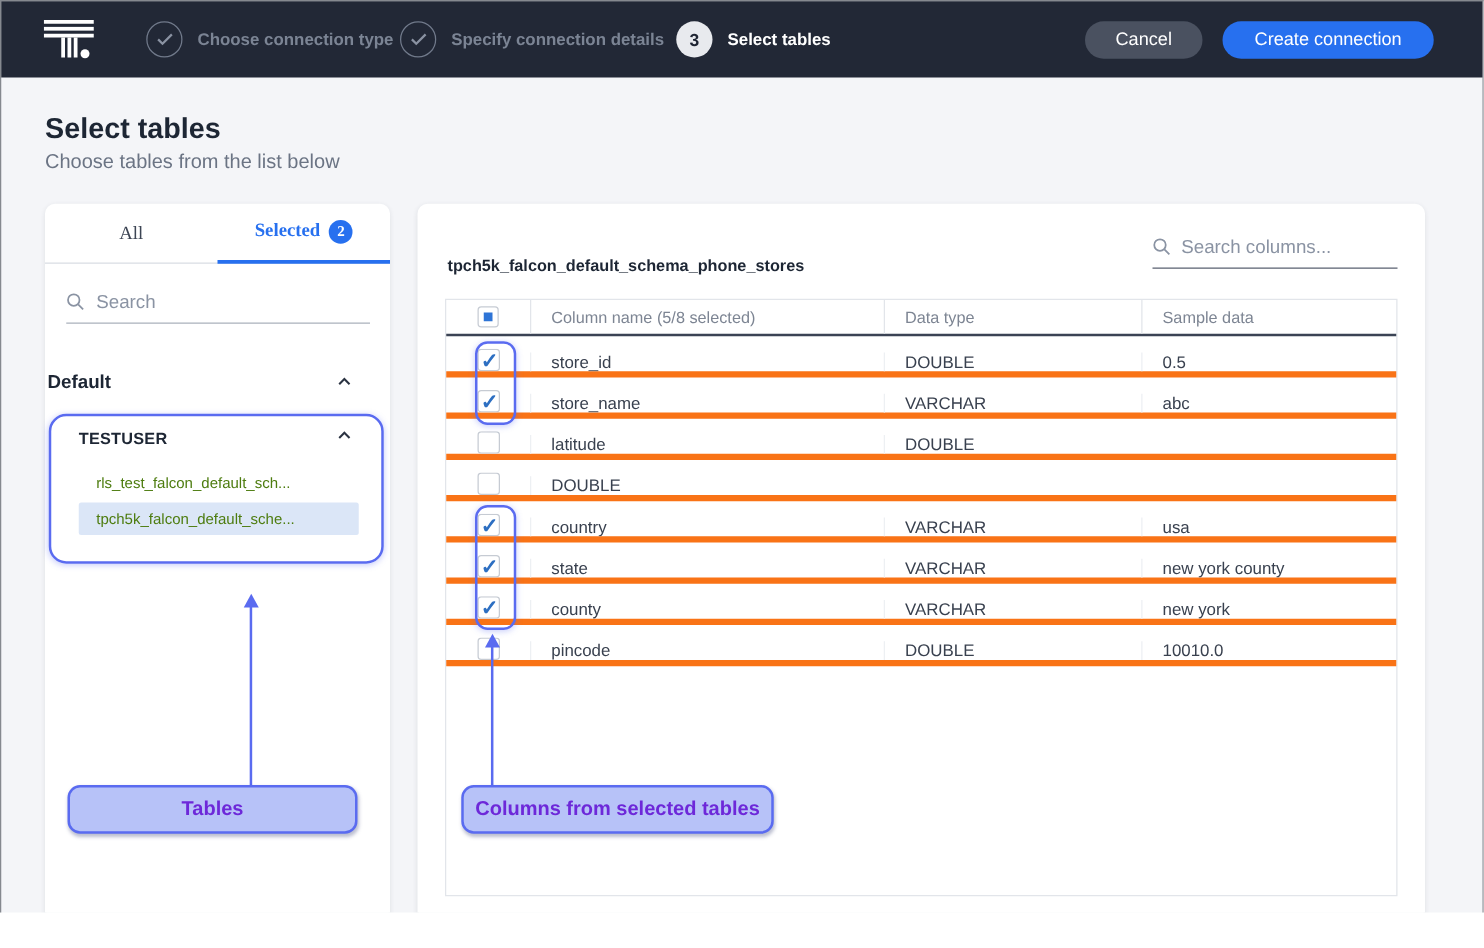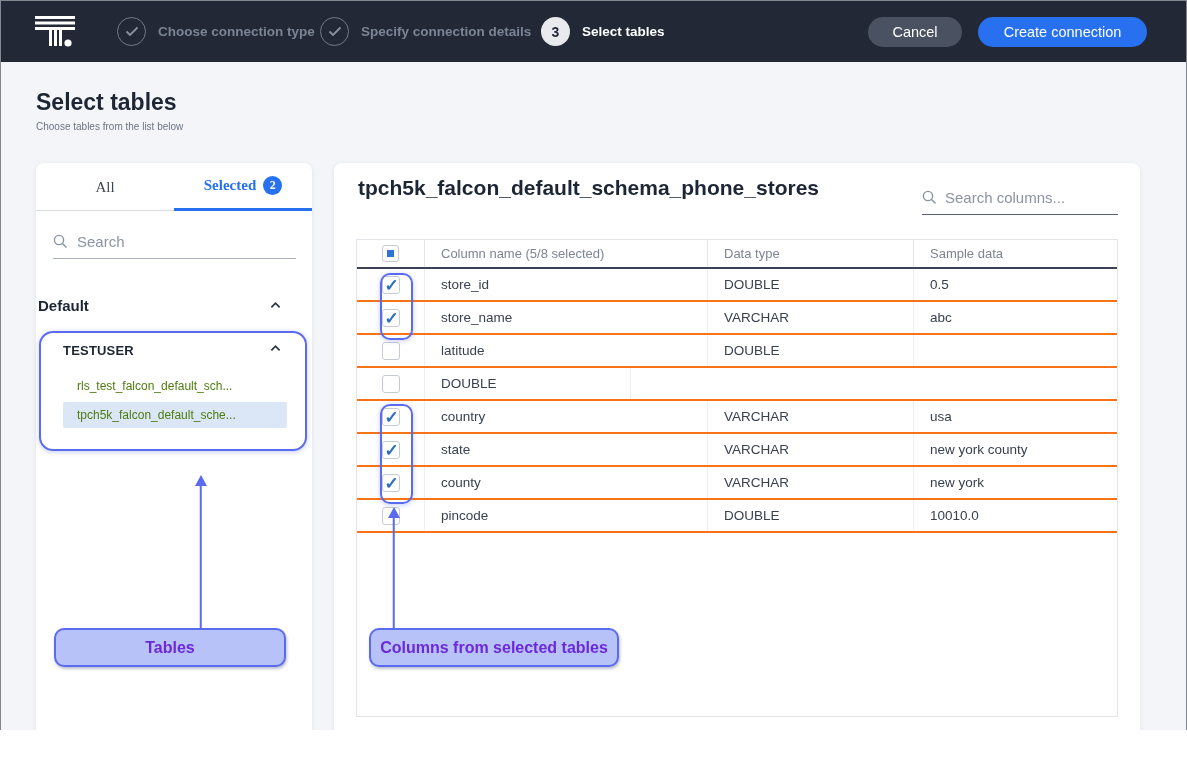--- a/index.html
+++ b/index.html
@@ -16,21 +16,21 @@
   .step-circle svg { display:block; }
   .step-label { font-size:13.5px; font-weight:600; color:#7b8494; }
   .step.active .step-circle { background:#e8eaee; border:none; color:#1f2533; font-weight:700; font-size:14px; }
   .step.active .step-label { color:#ffffff; font-weight:700; }
   .btn { position:absolute; top:16px; height:30px; border:none; border-radius:16px; font-family:"Liberation Sans",sans-serif; font-size:14.5px; color:#fff; cursor:pointer; }
   .btn-cancel { left:867px; width:94px; background:#4a5160; }
   .btn-create { left:977px; width:169px; background:#2770ef; }
 
   
   .page-title { position:absolute; left:35px; top:88px; font-size:23px; font-weight:700; color:#1d2634; }
-  .page-subtitle { position:absolute; left:35px; top:120px; font-size:10px; color:#6b7484; }
+  .page-subtitle { position:absolute; left:35px; top:120px; font-size:16px; color:#6b7484; }
 
   
   .card { position:absolute; background:#fff; border-radius:8px; box-shadow:0 1px 4px rgba(40,50,70,.10); }
   .sidebar { left:35px; top:162px; width:276px; height:577px; }
   .mainpanel { left:333px; top:162px; width:806px; height:577px; }
 
   
   .tabs { position:absolute; left:0; top:0; width:100%; height:48px; border-bottom:1px solid #d9dde3;font-family:Liberation Serif, serif; }
   .tab { position:absolute; top:0; width:138px; height:48px; display:flex; align-items:center; justify-content:center; gap:7px; font-size:15px; cursor:pointer; }
   .tab-all { left:0; color:#3d4554; }
@@ -50,28 +50,28 @@
 
   
   .callout { position:absolute; height:39px; background:#b7c2f8; border:2px solid #5a6bf0; border-radius:10px; box-shadow:1px 2px 3px rgba(60,70,120,.35); display:flex; align-items:center; justify-content:center; font-size:16px; color:#6d28d9; pointer-events:none;font-weight:bold; }
   .callout-tables { left:53px; top:627px; width:232px; }
   .callout-cols { left:35px; top:465px; width:250px; }  
   .arrow { position:absolute; pointer-events:none; }
   .arrow .line { position:absolute; width:2.5px; background:#5a6bf0; left:50%; transform:translateX(-50%); }
   .arrow .head { position:absolute; left:50%; transform:translateX(-50%); width:0; height:0; border-left:6px solid transparent; border-right:6px solid transparent; border-bottom:11px solid #5a6bf0; }
 
   
-  .table-title { position:absolute; left:24px; top:13px; font-size:21px; font-weight:700; color:#1d2634; }
+  .table-title { position:absolute; left:24px; top:42px; font-size:13px; font-weight:700; color:#1d2634; }
   .col-search { position:absolute; left:588px; top:24px; width:196px; border-bottom:1px solid #596070; padding:2px 0 8px 0; display:flex; align-items:center; gap:8px; }
   .col-search input { width:160px; }
   .datatable { position:absolute; left:22px; top:76px; width:762px; height:478px; border:1px solid #e2e5ea; background:#fff; }
   .trow { display:flex; width:100%; }
   .thead { height:29px; border-bottom:2px solid #3b4354; }
   .thead .cell { font-size:13px; color:#7d8593; }
-  .tbody-row { height:33px; border-bottom:2px solid #f97316; }
+  .tbody-row { height:33px; border-bottom:5px solid #f97316;align-items:flex-end; }
   .cell { display:flex; align-items:center; padding-left:16px; font-size:13.5px; color:#39414f; overflow:hidden; }
   .cell-cb { width:67px; justify-content:center; padding-left:0; }
   .cell-name { width:283px; border-left:1px solid #edf0f3; }
   .cell-type { width:206px; border-left:1px solid #edf0f3; }
   .cell-sample { width:204px; border-left:1px solid #edf0f3; }
   .thead .cell-name, .thead .cell-type, .thead .cell-sample { border-left:1px solid #e2e5ea; }
 
   .cb { width:18px; height:18px; border:1px solid #c6cbd3; border-radius:3px; background:#fff; position:relative; cursor:pointer; }
   .cb.checked::after { content:"\2713"; position:absolute; left:2px; top:-2px; font-size:17px; font-weight:700; color:#2d6fc2; }
   .cb.indeterminate { width:17px; height:17px; }

